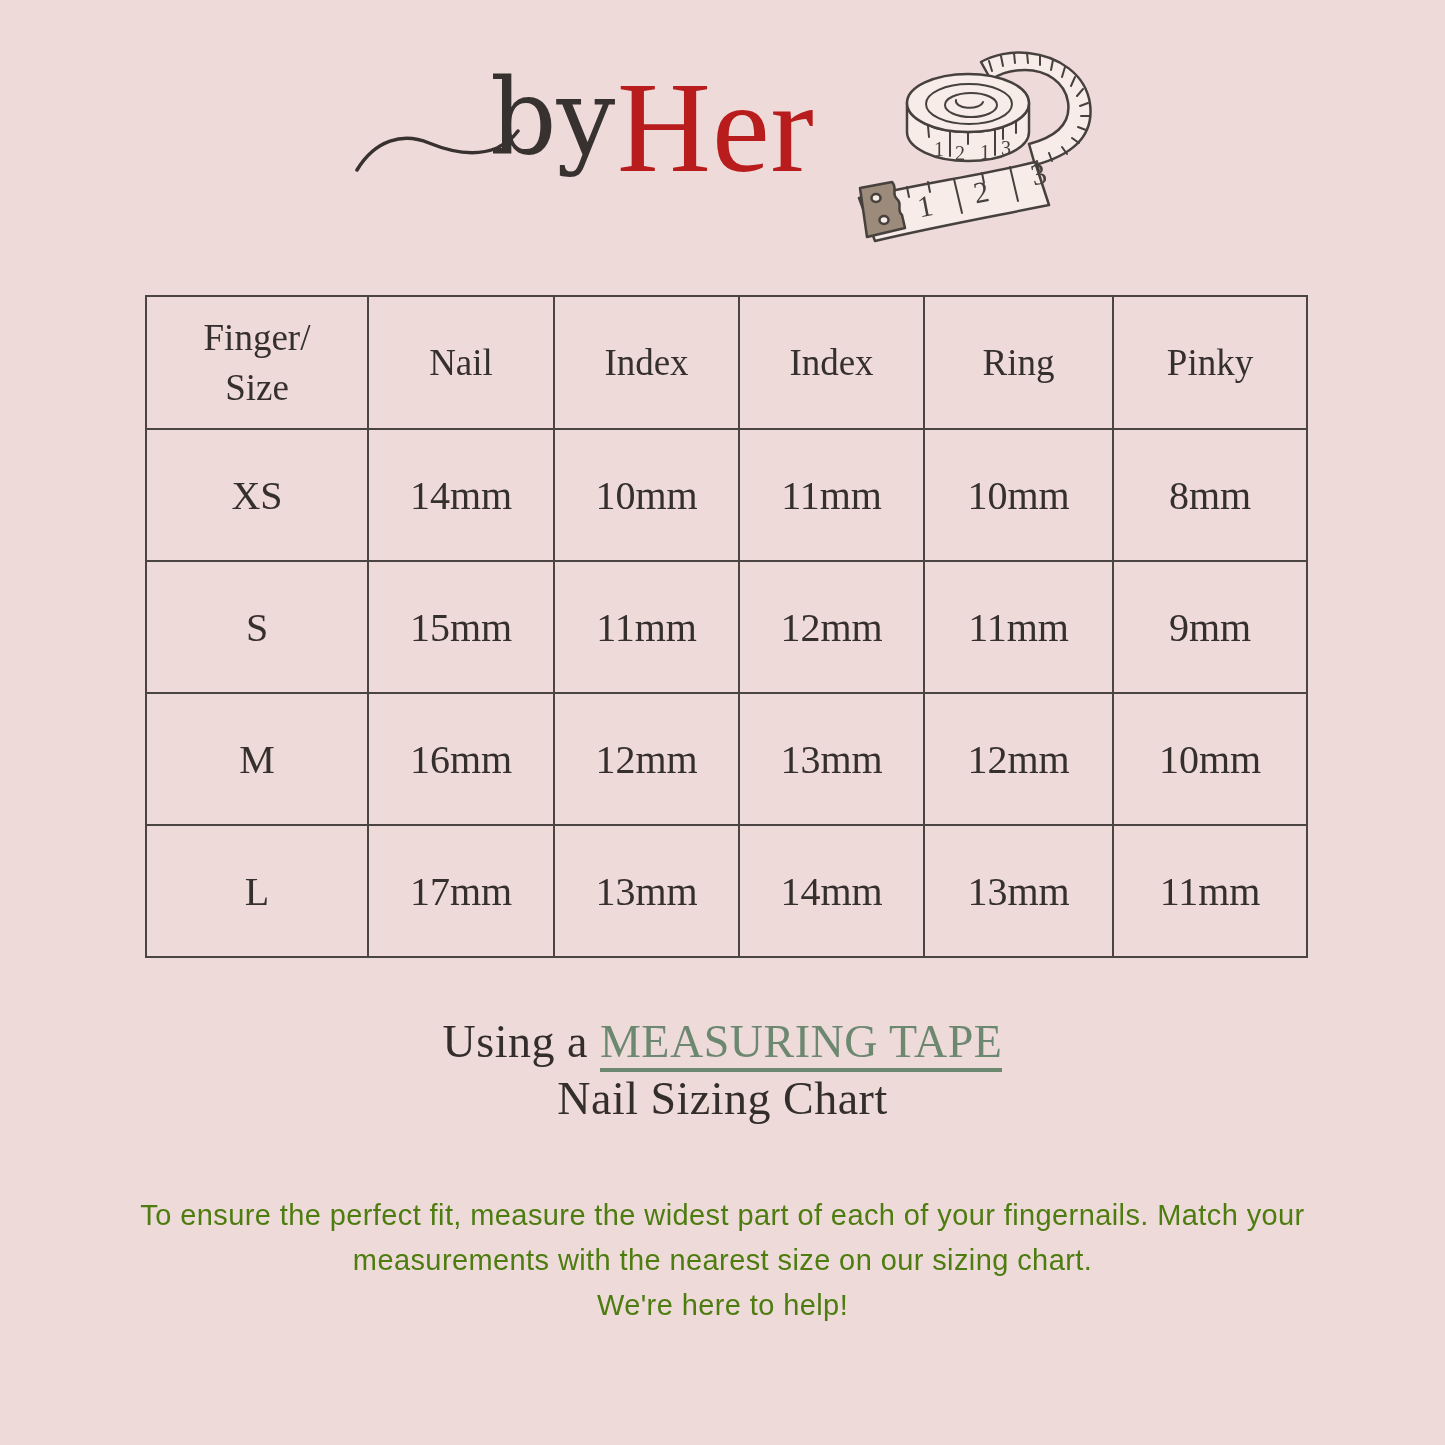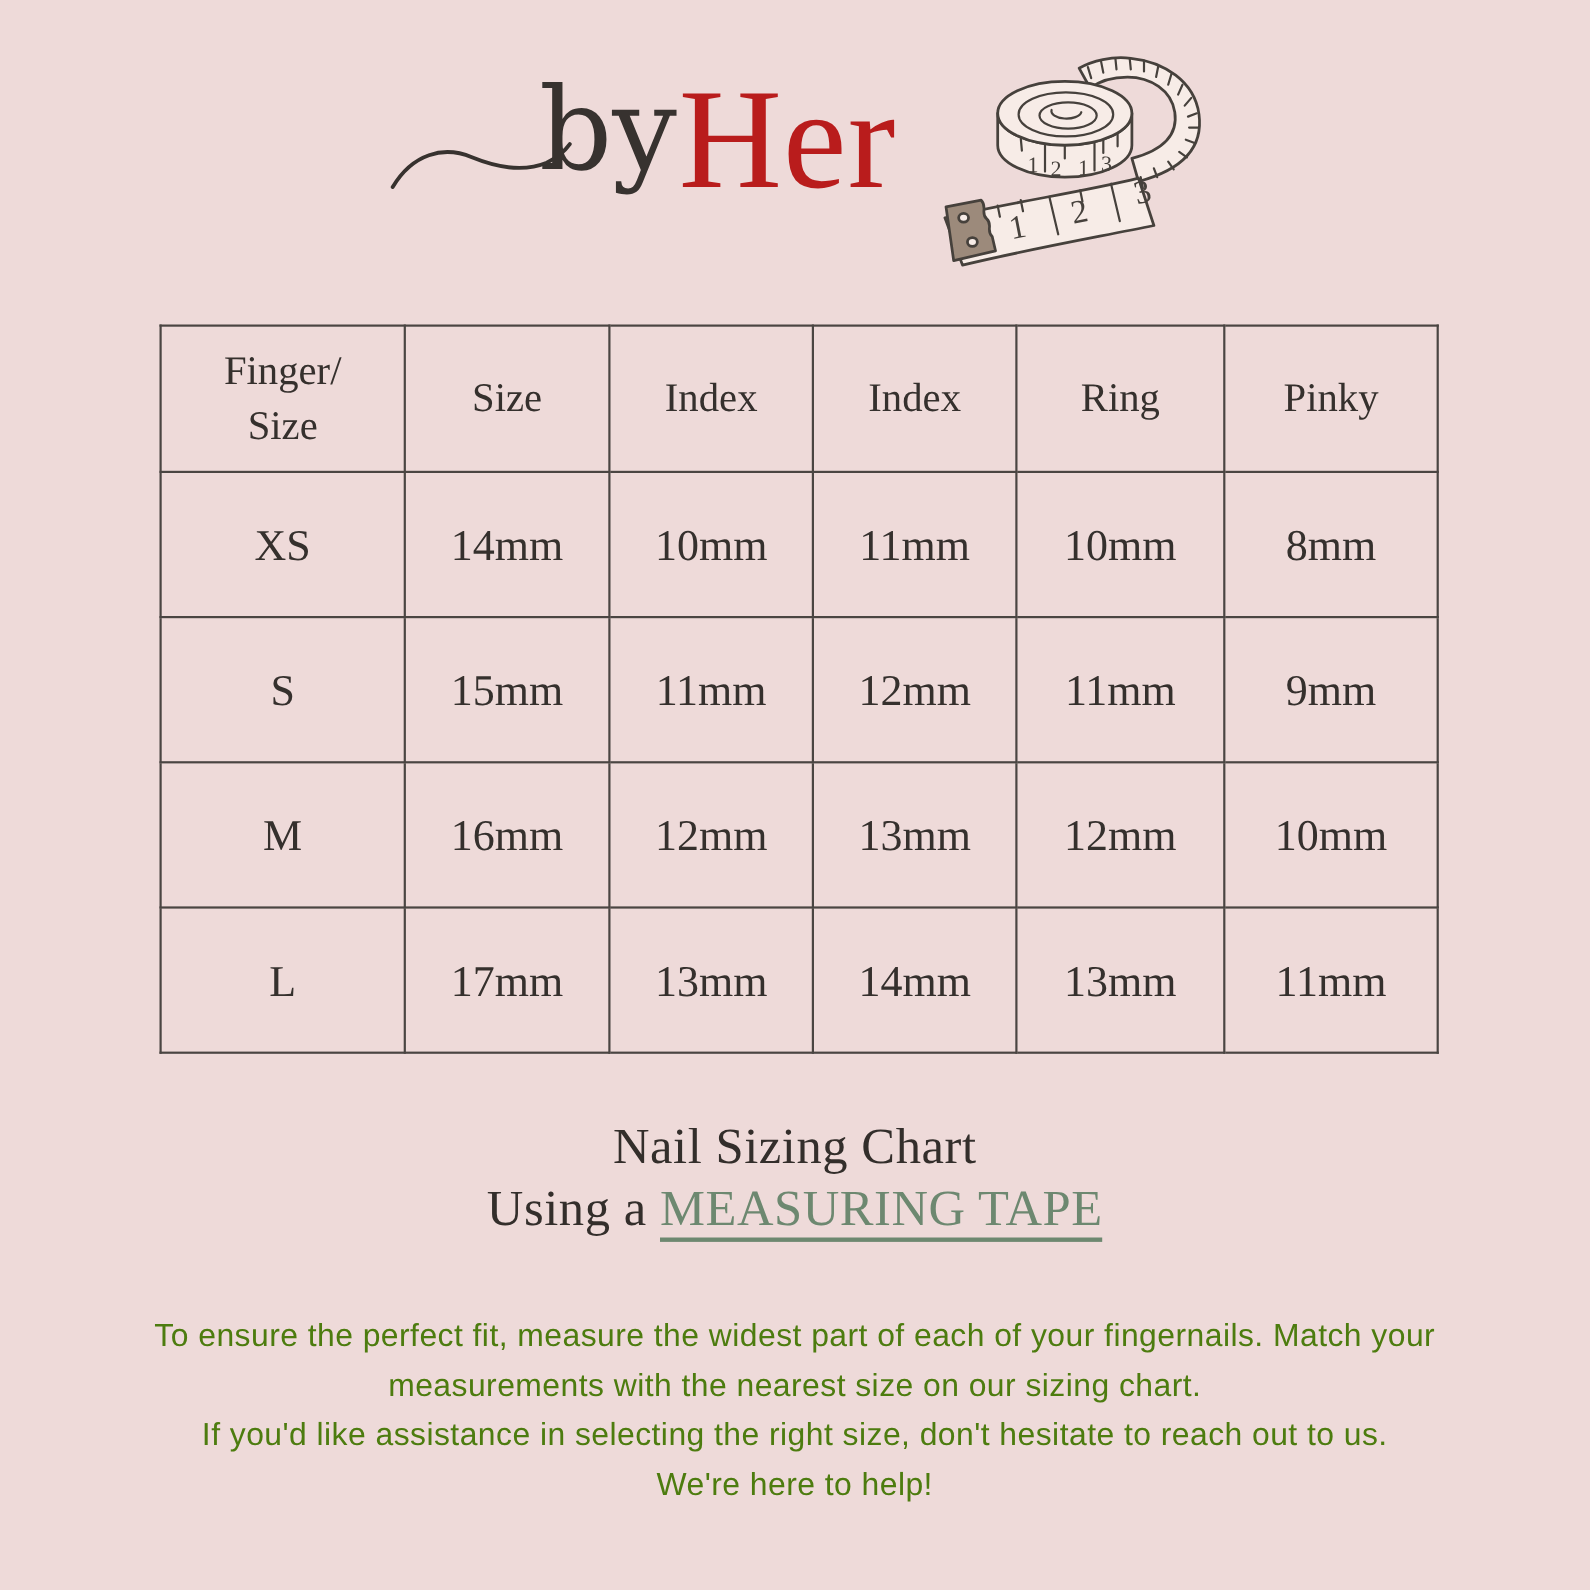--- a/index.html
+++ b/index.html
@@ -105,21 +105,21 @@
       <col style="width:222px">
         <col style="width:186px">
         <col style="width:185px">
       <col style="width:185px">
         <col style="width:189px">
         <col style="width:194px">
     </colgroup>
     <tbody>
         <tr>
       <th><span class="th-wrap">Finger/ Size</span></th>
-      <th>Size</th>
+      <th>Nail</th>
       <th>Index</th>
       <th>Index</th>
       <th>Ring</th>
       <th>Pinky</th>
     </tr>
     <tr>
       <td>XS</td>
       <td>14mm</td>
       <td>10mm</td>
       <td>11mm</td>
@@ -147,26 +147,25 @@
       <td>17mm</td>
       <td>13mm</td>
       <td>14mm</td>
       <td>13mm</td>
       <td>11mm</td>
     </tr>
   </tbody>
     </table>
 
   <div class="caption">
-    <div>Nail Sizing Chart</div>
     <div>
       <span>Using a </span><span class="link">MEASURING TAPE</span>
     </div>
+    <div>Nail Sizing Chart</div>
   </div>
 
   <div class="para">
     <div>To ensure the perfect fit, measure the widest part of each of your fingernails. Match your</div>
     <div>measurements with the nearest size on our sizing chart.</div>
-    <div>If you'd like assistance in selecting the right size, don't hesitate to reach out to us.</div>
     <div>We're here to help!</div>
   </div>
 
 </div>
 
 </body></html>

